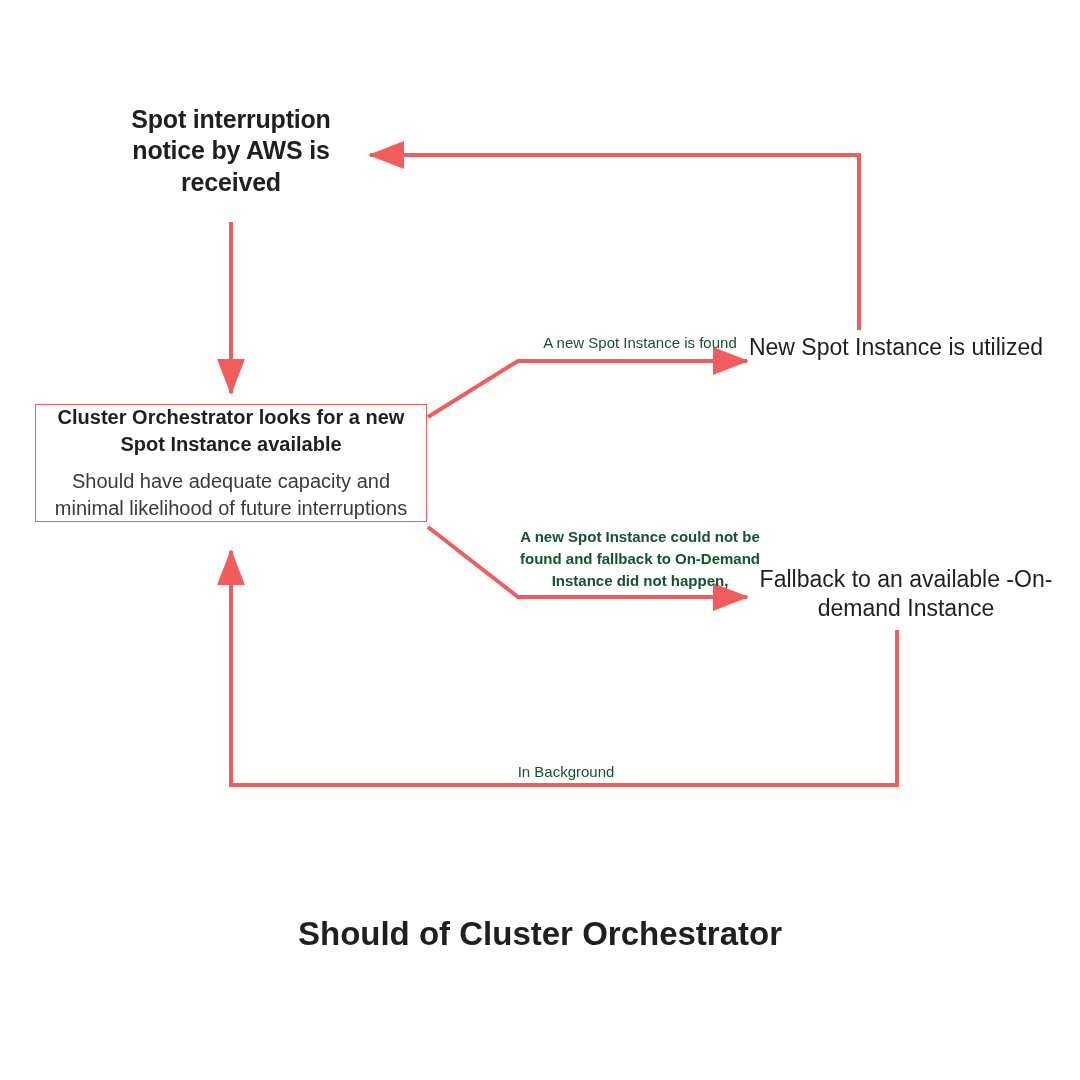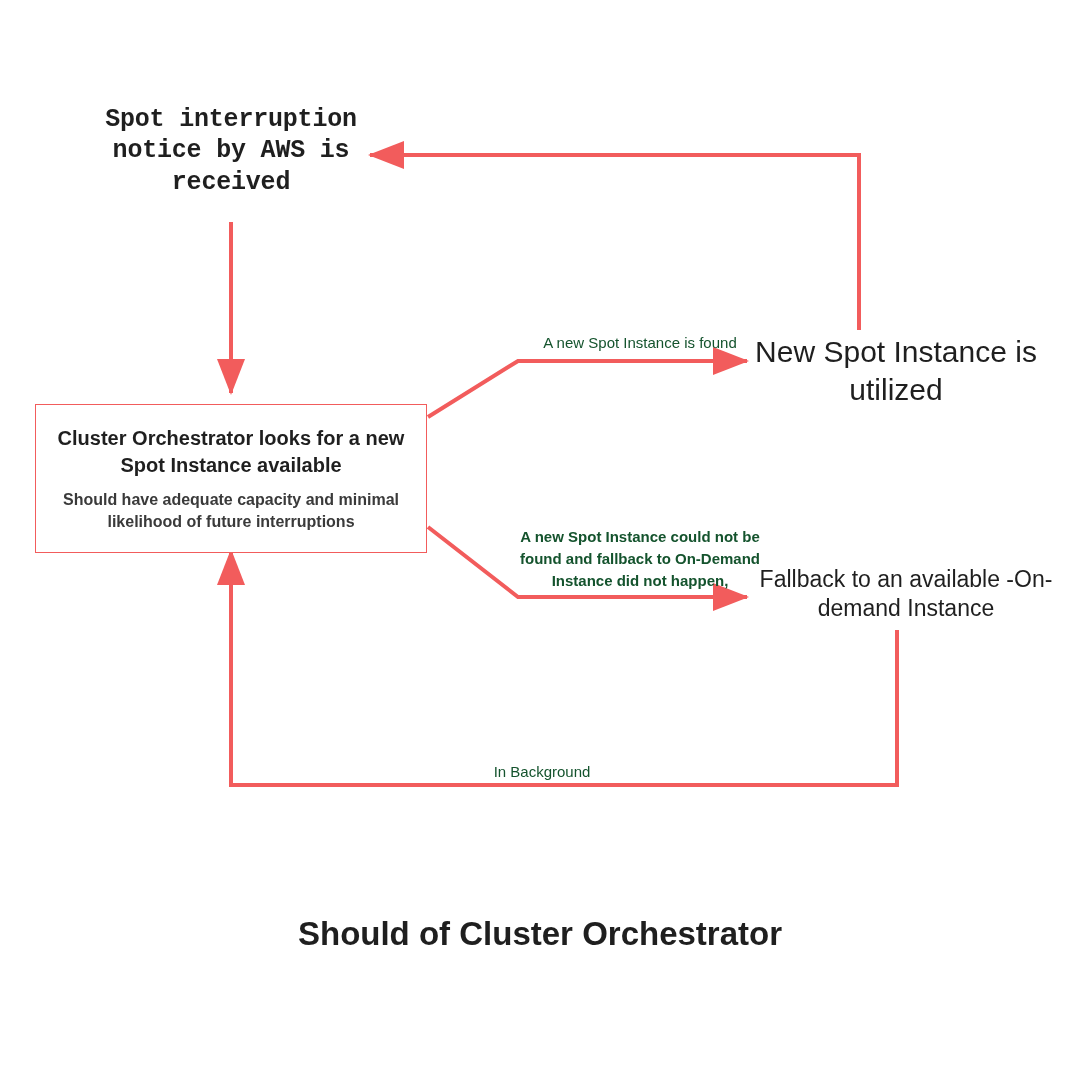--- a/index.html
+++ b/index.html
@@ -28,60 +28,59 @@
   }
   
   #node-spot-notice {
     left: 96px;
     top: 104px;
     width: 270px;
     font-size: 25px;
     font-weight: bold;
     color: #1f1f1f;
     letter-spacing: -0.2px;
-    font-family: Liberation Mono, monospace;
   }
   
   #node-orchestrator-box {
     position: absolute;
     left: 35px;
     top: 404px;
     width: 392px;
-    height: 149px;
+    height: 118px;
     border: 1.5px solid #f25c5c;
     background: #ffffff;
     box-sizing: border-box;
     display: flex;
     flex-direction: column;
     align-items: center;
     justify-content: center;
     padding: 6px 10px;
   }
   #node-orchestrator-title {
     font-size: 20px;
     font-weight: bold;
     color: #1f1f1f;
     text-align: center;
     line-height: 1.35;
     margin: 0;
   }
   #node-orchestrator-sub {
-    font-size: 16px;
-    font-weight: bold;
+    font-size: 20px;
+    font-weight: normal;
     color: #3a3a3a;
     text-align: center;
     line-height: 1.35;
     margin-top: 10px;
   }
   
   #node-new-spot {
     left: 746px;
     top: 333px;
     width: 300px;
-    font-size: 30px;
+    font-size: 23px;
     color: #1f1f1f;
   }
   
   #node-fallback {
     left: 756px;
     top: 565px;
     width: 300px;
     font-size: 23px;
     color: #1f1f1f;
   }
@@ -98,21 +97,21 @@
     top: 332px;
     width: 256px;
   }
   #label-notfound {
     left: 510px;
     top: 526px;
     width: 260px;
     font-weight: bold;
   }
   #label-background {
-    left: 436px;
+    left: 460px;
     top: 761px;
     width: 212px;
   }
   
   #caption {
     position: absolute;
     left: 0;
     top: 915px;
     width: 1080px;
     text-align: center;

